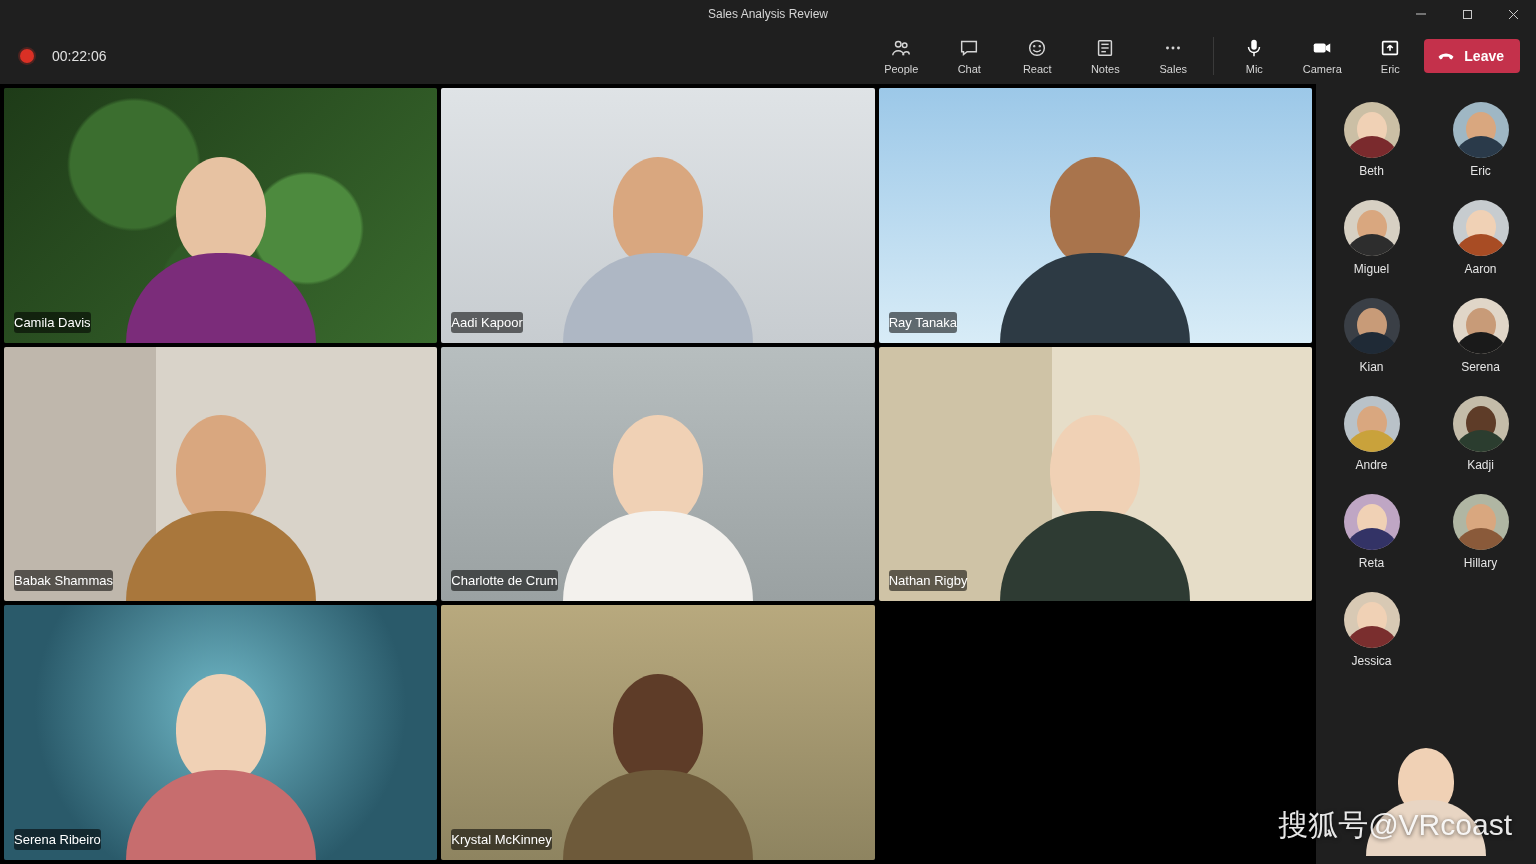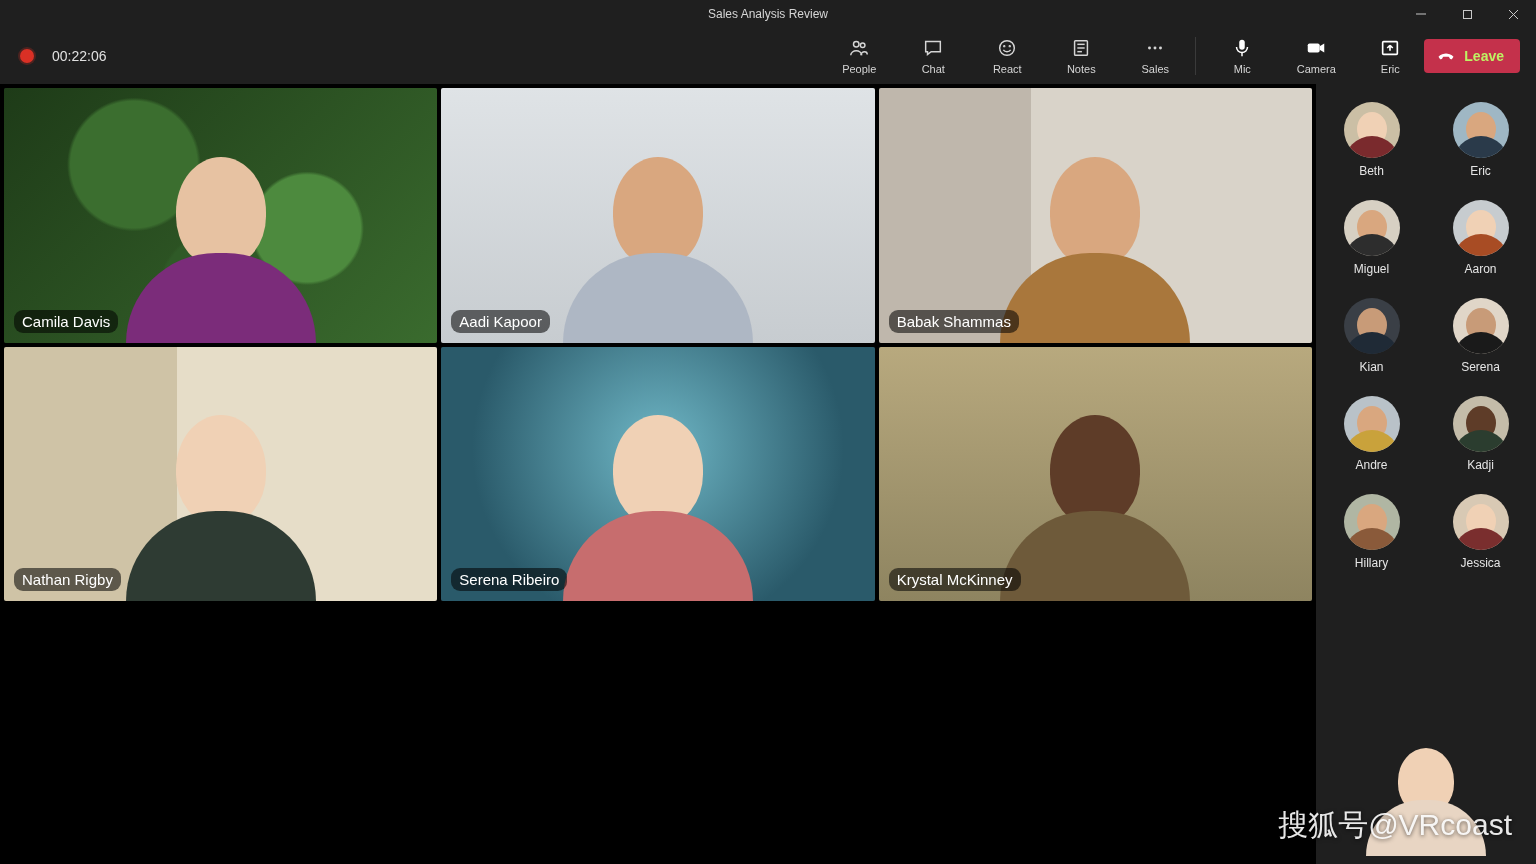--- a/index.html
+++ b/index.html
@@ -12,36 +12,36 @@
   .wc-btn { width: 46px; height: 28px; display: flex; align-items: center; justify-content: center; color: #c8c8c8; cursor: pointer; }
   .wc-btn svg { stroke: currentColor; }
 
   
   .toolbar { height: 56px; background: #1f1f1f; display: flex; align-items: center; padding: 0 16px 0 20px; gap: 10px; }
   .rec-dot { width: 14px; height: 14px; border-radius: 50%; background: #d93025; box-shadow: 0 0 0 2px rgba(217,48,37,.25); }
   .rec-time { font-size: 14px; color: #e0e0e0; margin-left: 8px; }
   .spacer { flex: 1; }
 
   .tool-group { display: flex; align-items: flex-start; gap: 20px; }
-  .tool-btn { width: 48px; display: flex; flex-direction: column; align-items: center; justify-content: center; gap: 4px; cursor: pointer; color: #d5d5d5; margin-left: 6px; }
+  .tool-btn { width: 48px; display: flex; flex-direction: column; align-items: center; justify-content: center; gap: 4px; cursor: pointer; color: #d5d5d5; }
   .tool-btn .ico { width: 22px; height: 22px; display: flex; align-items: center; justify-content: center; }
   .tool-btn .lbl { font-size: 11px; }
   .divider { width: 1px; height: 38px; background: #3a3a3a; margin: 0 6px; }
 
-  .leave-btn { background: #c4314b; color: #bef264; border-radius: 4px; height: 34px; padding: 0 16px 0 12px; display: flex; align-items: center; gap: 8px; cursor: pointer; font-size: 14px; font-weight: 600; }
+  .leave-btn { background: #c4314b; color: #ffffff; border-radius: 4px; height: 34px; padding: 0 16px 0 12px; display: flex; align-items: center; gap: 8px; cursor: pointer; font-size: 14px; font-weight: 600; }
   .leave-btn .ico { display: flex; align-items: center; }
 
   
   .body { display: flex; height: calc(864px - 28px - 56px); background: #000; }
 
   
   .grid { flex: 1; display: grid; grid-template-columns: repeat(3, 1fr); grid-template-rows: repeat(3, 1fr); gap: 4px; padding: 4px; }
   .tile { position: relative; overflow: hidden; border-radius: 2px; background: #222; }
   .tile .bg { position: absolute; inset: 0; }
-  .nametag { position: absolute; left: 10px; bottom: 10px; background: rgba(0,0,0,.55); color: #fff; font-size: 15px; padding: 3px 8px; border-radius: 9px; }
+  .nametag { position: absolute; left: 10px; bottom: 10px; background: rgba(0,0,0,.55); color: #fff; font-size: 13px; padding: 3px 0; border-radius: 3px; }
 
   
   .env-leaves  { background: radial-gradient(circle at 30% 30%, #3b6e2f 0 18%, transparent 19%), radial-gradient(circle at 70% 55%, #4d8a3e 0 16%, transparent 17%), radial-gradient(circle at 50% 80%, #2f5a27 0 20%, transparent 21%), linear-gradient(135deg,#1e3b18,#3a6b2e); }
   .env-office1 { background: linear-gradient(#dfe3e6,#c7ccd0); }
   .env-sky     { background: linear-gradient(#9cc8e8,#d8ecf7); }
   .env-office2 { background: linear-gradient(90deg,#bfb7ac 0 35%,#d9d3c9 35% 100%); }
   .env-grey    { background: linear-gradient(#b7bebf,#9aa1a2); }
   .env-plain   { background: linear-gradient(#e8e4df,#d2cec8); }
   .env-office3 { background: linear-gradient(90deg,#cfc3a6 0 40%,#e6ddc8 40% 100%); }
   .env-tech    { background: radial-gradient(circle at 50% 40%,#6fb7c6,#2a5a6a 70%); }
@@ -209,26 +209,42 @@
       </div>
       <div class="tile">
     <div class="bg env-office1"></div>
     <div class="person">
       <div class="head skin-2"></div>
       <div class="shoulders" style="background:#aeb7c4"></div>
     </div>
     <div class="nametag">Aadi Kapoor</div>
       </div>
       <div class="tile">
+    <div class="bg env-sky"></div>
+    <div class="person">
+      <div class="head skin-3"></div>
+      <div class="shoulders" style="background:#2d3a44"></div>
+    </div>
+    <div class="nametag">Ray Tanaka</div>
+      </div>
+      <div class="tile">
     <div class="bg env-office2"></div>
     <div class="person">
       <div class="head skin-2"></div>
       <div class="shoulders" style="background:#a9773c"></div>
     </div>
     <div class="nametag">Babak Shammas</div>
+      </div>
+      <div class="tile">
+    <div class="bg env-grey"></div>
+    <div class="person">
+      <div class="head skin-6"></div>
+      <div class="shoulders" style="background:#f3f1ed"></div>
+    </div>
+    <div class="nametag">Charlotte de Crum</div>
       </div>
       <div class="tile">
     <div class="bg env-office3"></div>
     <div class="person">
       <div class="head skin-6"></div>
       <div class="shoulders" style="background:#2e3b33"></div>
     </div>
     <div class="nametag">Nathan Rigby</div>
       </div>
       <div class="tile">
@@ -307,20 +323,28 @@
     </div>
     <div class="side-name">Andre</div>
         </div>
         <div class="side-item">
     <div class="side-avatar">
       <div class="bg" style="background:#c4bca9"></div>
       <div class="h skin-5"></div>
       <div class="s" style="background:#2b3d2f"></div>
     </div>
     <div class="side-name">Kadji</div>
+        </div>
+        <div class="side-item">
+    <div class="side-avatar">
+      <div class="bg" style="background:#bfa6c4"></div>
+      <div class="h skin-6"></div>
+      <div class="s" style="background:#333366"></div>
+    </div>
+    <div class="side-name">Reta</div>
         </div>
         <div class="side-item">
     <div class="side-avatar">
       <div class="bg" style="background:#b0b6a3"></div>
       <div class="h skin-2"></div>
       <div class="s" style="background:#8a5a3a"></div>
     </div>
     <div class="side-name">Hillary</div>
         </div>
         <div class="side-item">

